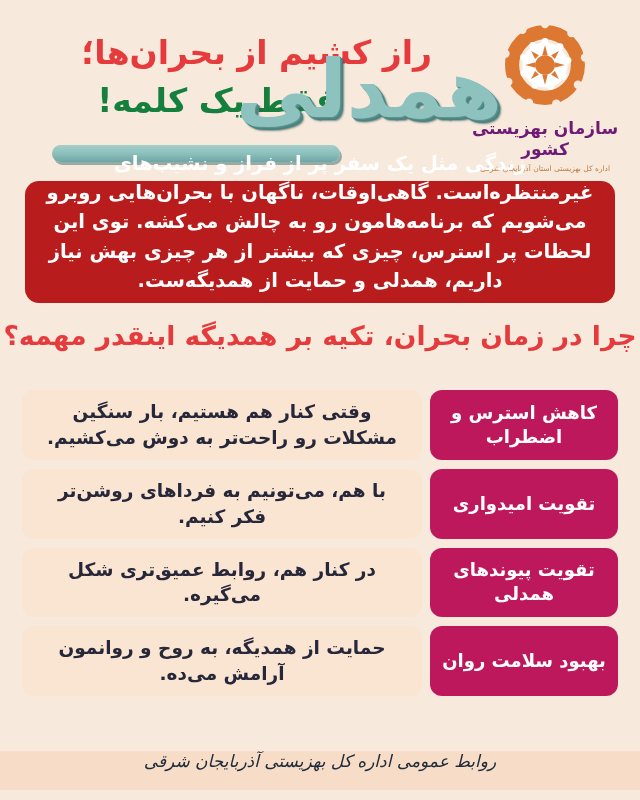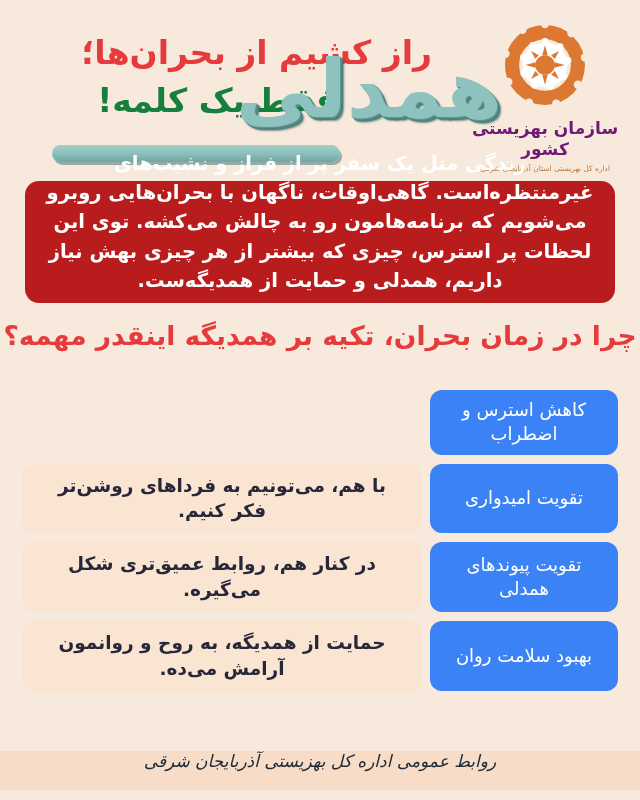--- a/index.html
+++ b/index.html
@@ -72,23 +72,23 @@
   }
 
   
   .rows {
     position:absolute; top:390px; left:22px; right:22px;
     display:flex; flex-direction:column; gap:9px;
   }
   .row { display:flex; gap:8px; align-items:center; }
   .row-label {
     flex:0 0 188px; align-self:stretch;
-    background:#3b82f6; border-radius:12px;
+    background:#be185d; border-radius:12px;
     display:flex; align-items:center; justify-content:center;
-    color:#ffffff; font-weight:normal; font-size:18px;
+    color:#ffffff; font-weight:bold; font-size:18px;
     text-align:center; line-height:1.35; padding:8px 10px;
     min-height:52px;
   }
   .row-text {
     flex:1;
     background:#fae4d2; border-radius:12px;
     display:flex; align-items:center; justify-content:center;
     color:#27273a; font-weight:bold; font-size:18.5px;
     text-align:center; line-height:1.4; padding:9px 16px;
     min-height:46px;
@@ -164,20 +164,21 @@
 
 <div class="intro-box">
   <p>زندگی مثل یک سفر پر از فراز و نشیب‌های غیرمنتظره‌است. گاهی‌اوقات، ناگهان با بحران‌هایی روبرو می‌شویم که برنامه‌هامون رو به چالش می‌کشه. توی این لحظات پر استرس، چیزی که بیشتر از هر چیزی بهش نیاز داریم، همدلی و حمایت از همدیگه‌ست.</p>
 </div>
 
 <div class="question">چرا در زمان بحران، تکیه بر همدیگه اینقدر مهمه؟</div>
 
 <div class="rows">
   <div class="row tall">
     <div class="row-label">کاهش استرس و اضطراب</div>
+    <div class="row-text">وقتی کنار هم هستیم، بار سنگین مشکلات رو راحت‌تر به دوش می‌کشیم.</div>
   </div>
   <div class="row">
     <div class="row-label">تقویت امیدواری</div>
     <div class="row-text">با هم، می‌تونیم به فرداهای روشن‌تر فکر کنیم.</div>
   </div>
   <div class="row">
     <div class="row-label">تقویت پیوندهای همدلی</div>
     <div class="row-text">در کنار هم، روابط عمیق‌تری شکل می‌گیره.</div>
   </div>
   <div class="row tall">

